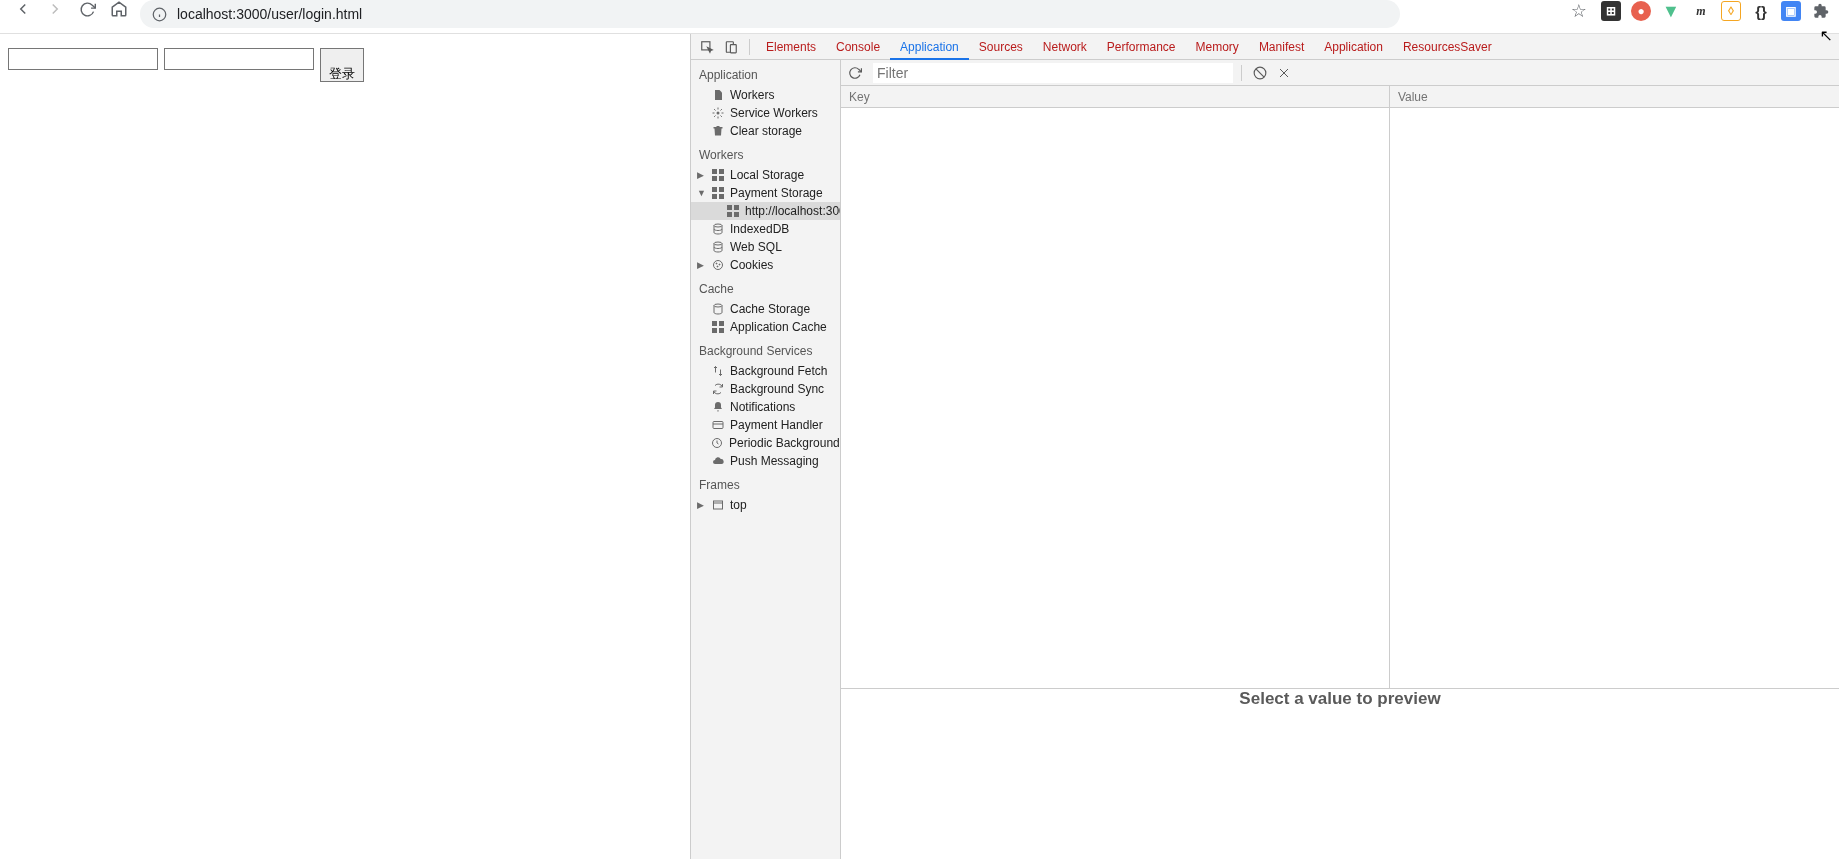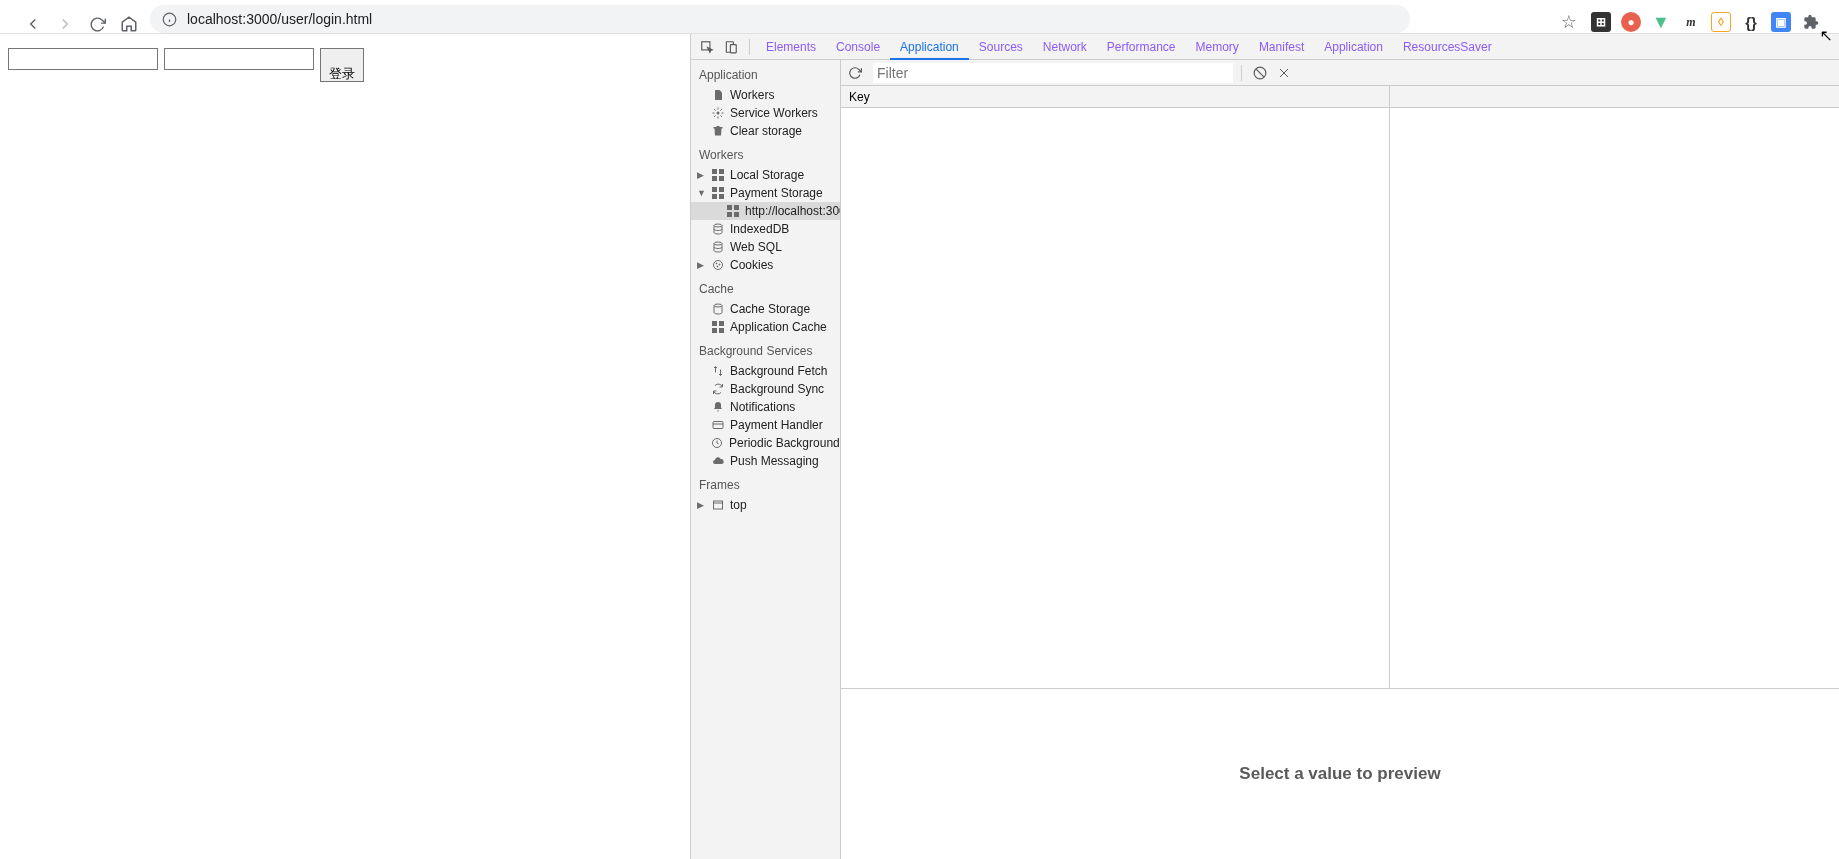--- a/index.html
+++ b/index.html
@@ -3,22 +3,22 @@
 <meta charset="utf-8">
 <style>
   * { box-sizing: border-box; margin: 0; padding: 0; font-family: "Segoe UI", Arial, sans-serif; }
   html, body { height: 100%; width: 100%; overflow: hidden; }
 
   
   .browser-toolbar {
     height: 34px;
     background: #fff;
     display: flex;
-    align-items: flex-end;
-    padding: 0 18px;
+    align-items: flex-start;
+    padding: 0 8px;
     gap: 12px;
     border-bottom: 1px solid #e0e0e0;
   }
   .nav-icons { display: flex; align-items: center; gap: 14px; margin-left: 6px; }
   .nav-icon { width: 18px; height: 18px; display: flex; align-items: center; justify-content: center; color: #5f6368; }
   .nav-icon.disabled { color: #bdbdbd; }
   .address-bar {
     flex: 1;
     height: 28px;
     background: #f1f3f4;
@@ -89,21 +89,21 @@
     color: #5a5a5a;
   }
   .dt-tab-sep {
     width: 1px; height: 16px; background: #ccc; margin: 0 6px;
   }
   .dt-tab {
     padding: 0 10px;
     height: 26px;
     line-height: 26px;
     font-size: 12px;
-    color: #8b5cf6;
+    color: #b91c1c;
     cursor: pointer;
   }
   .dt-tab.active {
     color: #1a73e8;
     border-bottom: 2px solid #1a73e8;
     height: 26px;
   }
 
   .dt-body { flex: 1; display: flex; min-height: 0; }
 
@@ -178,32 +178,32 @@
   .kv-header {
     display: flex;
     border-bottom: 1px solid #ccc;
     background: #f3f3f3;
     font-size: 12px;
     height: 22px;
     line-height: 22px;
   }
   .kv-col {
     padding: 0 8px;
-    color: #000000;
+    color: #737373;
   }
   .kv-col.key { flex: 0 0 55%; border-right: 1px solid #ccc; }
   .kv-col.value { flex: 1; }
   .kv-body { flex:1; display:flex; }
   .kv-body .key-col { flex:0 0 55%; border-right:1px solid #ccc; }
   .kv-body .val-col { flex:1; }
 
   .preview-pane {
     height: 170px;
     display: flex;
-    align-items: center;
+    align-items: flex-start;
     justify-content: center;
     font-size: 17px;
     font-weight: 600;
     color: #5a5a5a;
   }
 
   svg { display: block; }
 
   .cursor-pointer {
     position:absolute;
@@ -522,20 +522,21 @@
             <svg width="12" height="12" viewBox="0 0 24 24" fill="none" stroke="currentColor" stroke-width="2">
                 <line x1="4" y1="4" x2="20" y2="20"></line>
                 <line x1="20" y1="4" x2="4" y2="20"></line>
               </svg>
           </span>
         </div>
 
         <div class="kv-table">
           <div class="kv-header">
             <div class="kv-col key">Key</div>
+            <div class="kv-col value">Value</div>
           </div>
           <div class="kv-body">
             <div class="key-col"></div>
             <div class="val-col"></div>
           </div>
         </div>
 
         <div class="preview-pane">
           <span>Select a value to preview</span>
         </div>

